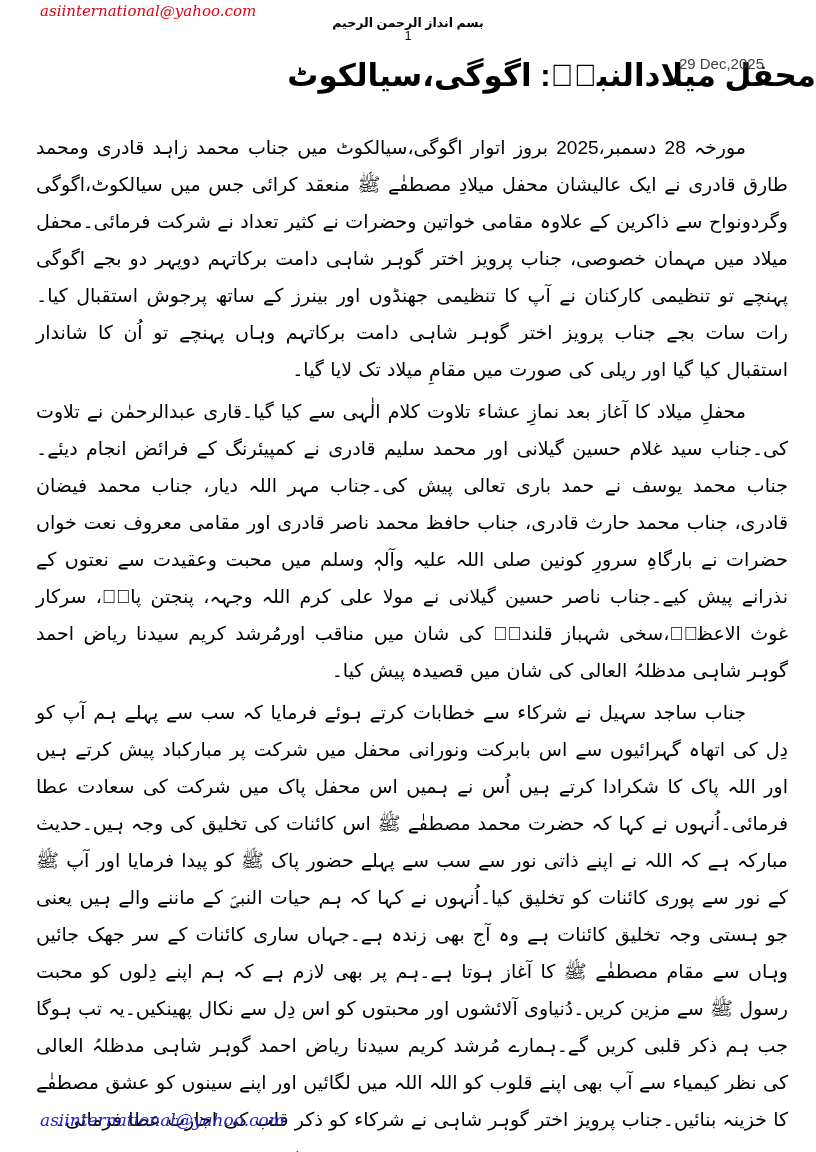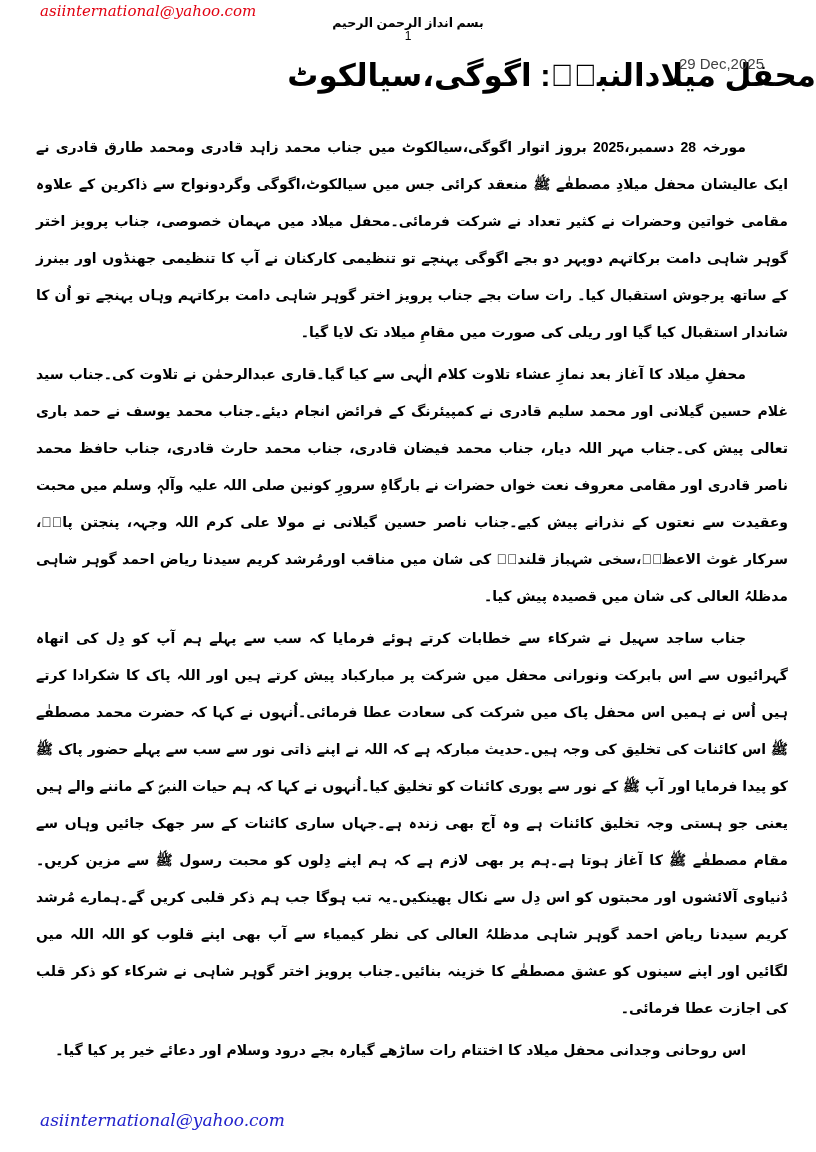--- a/index.html
+++ b/index.html
@@ -49,24 +49,23 @@
   }
 
   .body-text{
     padding:14px 28px 0 36px;
     direction:rtl;
   }
   .body-text p{
     margin:0 0 5px 0;
     text-align:justify;
     text-indent:42px;
-    font-size:14px;
+    font-size:19px;
     line-height:37px;
     word-spacing:1px;
-    font-weight:bold;
   }
   .footer-links{
     position:absolute;
     left:0;right:0;bottom:22px;
     display:flex;
     justify-content:space-between;
     padding:0 30px 0 40px;
     font-family:"DejaVu Serif","Liberation Serif",serif;
     font-style:italic;
     font-size:17px;

